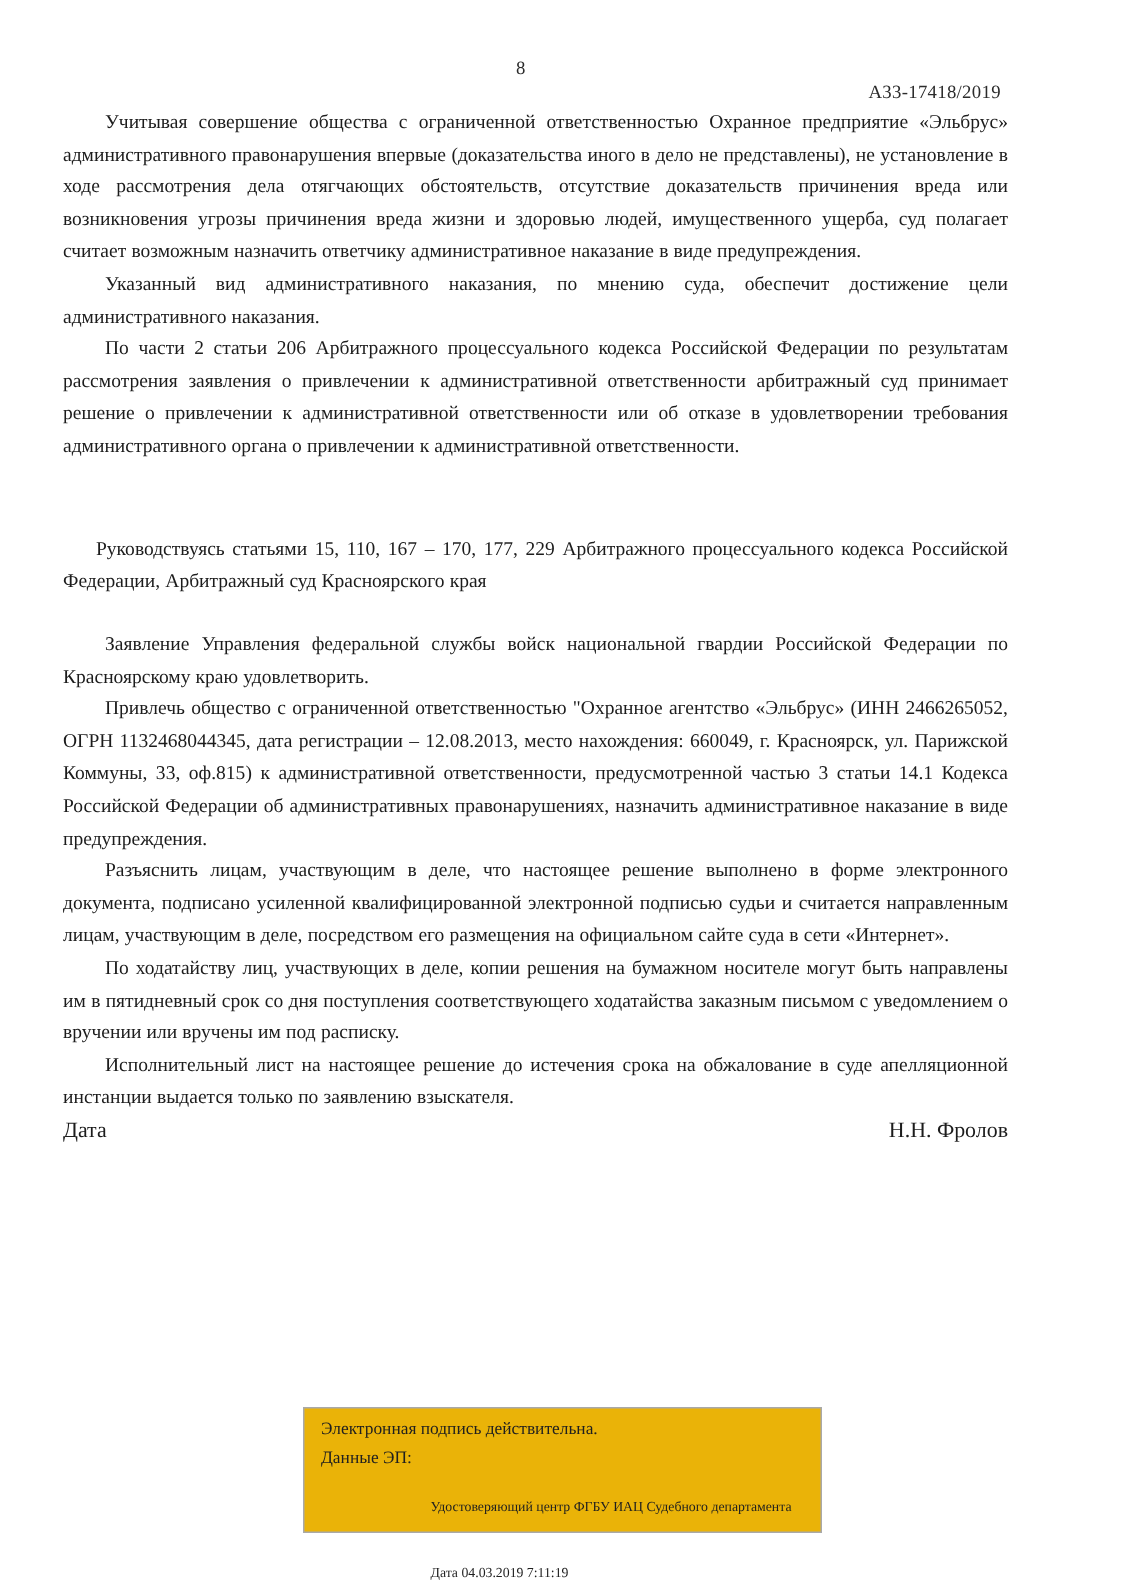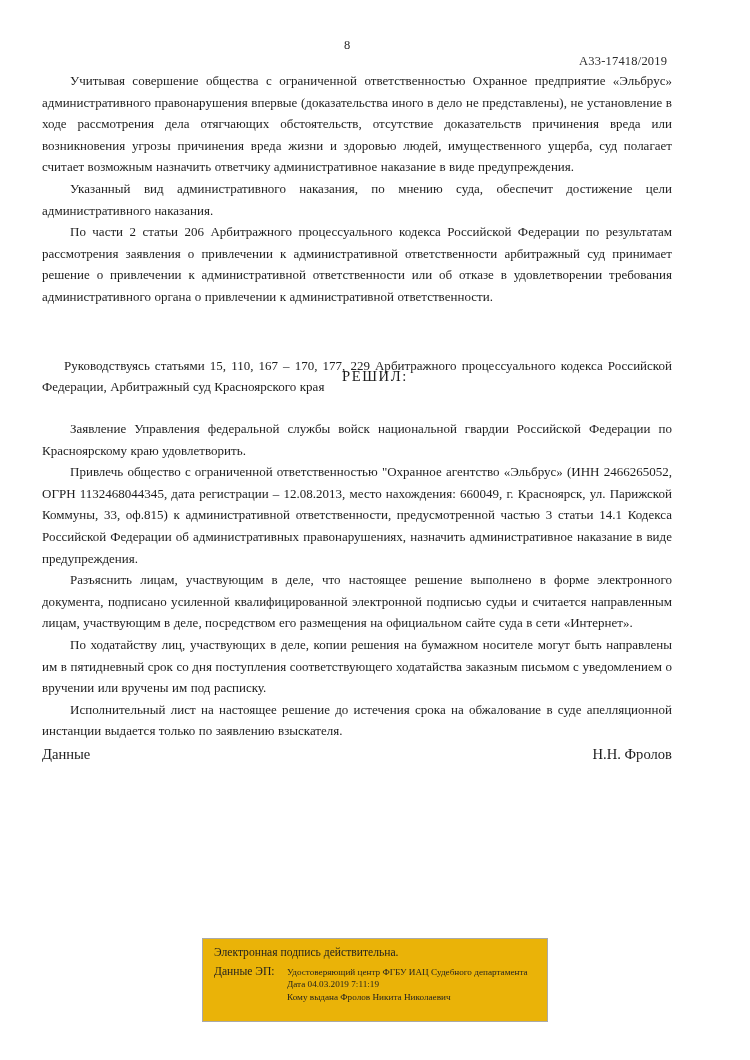--- a/index.html
+++ b/index.html
@@ -142,20 +142,21 @@
     position: absolute;
     left: 84px;
     top: 27px;
     width: 252px;
     font-size: 9.2px;
     line-height: 12.4px;
     color: #1f1f1f;
   }
   .esign-details .detail-line {
     white-space: nowrap;
+    margin-top: 32px;
   }
   .esign-details .detail-line.wrap {
     white-space: normal;
   }
 </style>
 </head>
 <body>
 
 <div class="page">
 
@@ -164,32 +165,31 @@
     <span class="case-number">А33-17418/2019</span>
   </div>
 
   <div class="body-block">
     <p class="para">Учитывая совершение общества с ограниченной ответственностью Охранное предприятие «Эльбрус» административного правонарушения впервые (доказательства иного в дело не представлены), не установление в ходе рассмотрения дела отягчающих обстоятельств, отсутствие доказательств причинения вреда или возникновения угрозы причинения вреда жизни и здоровью людей, имущественного ущерба, суд полагает считает возможным назначить ответчику административное наказание в виде предупреждения.</p>
     <p class="para">Указанный вид административного наказания, по мнению суда, обеспечит достижение цели административного наказания.</p>
     <p class="para">По части 2 статьи 206 Арбитражного процессуального кодекса Российской Федерации по результатам рассмотрения заявления о привлечении к административной ответственности арбитражный суд принимает решение о привлечении к административной ответственности или об отказе в удовлетворении требования административного органа о привлечении к административной ответственности.</p>
     <p class="para indent-small">Руководствуясь статьями 15, 110, 167 – 170, 177, 229 Арбитражного процессуального кодекса Российской Федерации, Арбитражный суд Красноярского края</p>
   </div>
 
-  <div class="resolution-heading">РЕШИЛ:</div>
 
   <div class="operative-block">
     <p class="para">Заявление Управления федеральной службы войск национальной гвардии Российской Федерации по Красноярскому краю удовлетворить.</p>
     <p class="para">Привлечь общество с ограниченной ответственностью "Охранное агентство «Эльбрус» (ИНН 2466265052, ОГРН 1132468044345, дата регистрации – 12.08.2013, место нахождения: 660049, г. Красноярск, ул. Парижской Коммуны, 33, оф.815) к административной ответственности, предусмотренной частью 3 статьи 14.1 Кодекса Российской Федерации об административных правонарушениях, назначить административное наказание в виде предупреждения.</p>
     <p class="para">Разъяснить лицам, участвующим в деле, что настоящее  решение  выполнено в форме электронного документа, подписано усиленной квалифицированной электронной подписью судьи и считается направленным лицам, участвующим в деле, посредством его размещения на официальном сайте суда в сети «Интернет».</p>
     <p class="para">По ходатайству лиц, участвующих в деле, копии решения на бумажном носителе могут быть направлены им в пятидневный срок со дня поступления соответствующего ходатайства заказным письмом с уведомлением о вручении или вручены им под расписку.</p>
     <p class="para">Исполнительный лист на настоящее решение до истечения срока на обжалование в суде апелляционной инстанции выдается только по заявлению взыскателя.</p>
   </div>
 
   <div class="signature-row">
-    <span class="role">Данные</span>
+    <span class="role">Дата</span>
     <span class="signer">Н.Н. Фролов</span>
   </div>
 
   <div class="esign-stamp">
     <div class="esign-title">Электронная подпись действительна.</div>
     <div class="esign-label">Данные ЭП:</div>
     <div class="esign-details">
       <div class="detail-line wrap">Удостоверяющий центр ФГБУ ИАЦ Судебного департамента</div>
       <div class="detail-line">Дата 04.03.2019 7:11:19</div>
       <div class="detail-line">Кому выдана Фролов Никита Николаевич</div>

